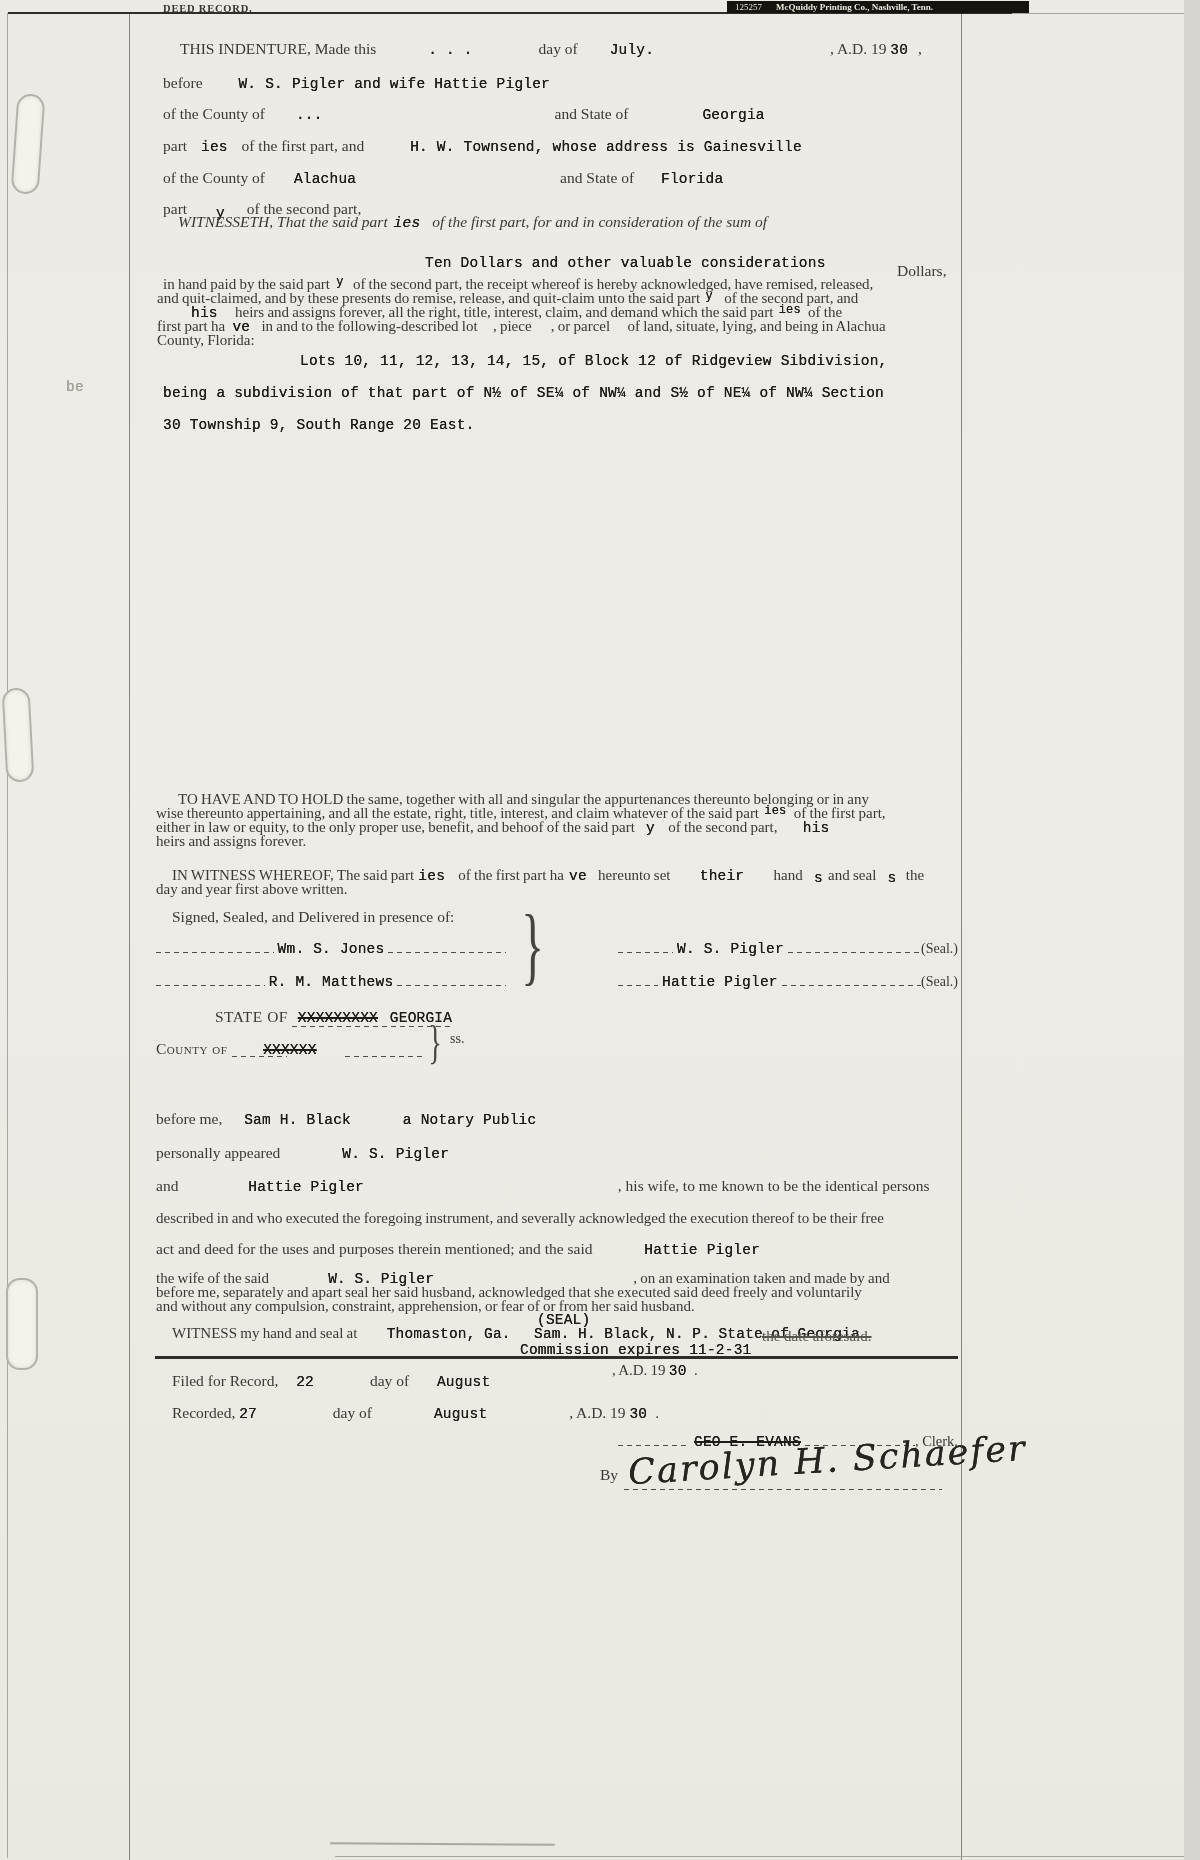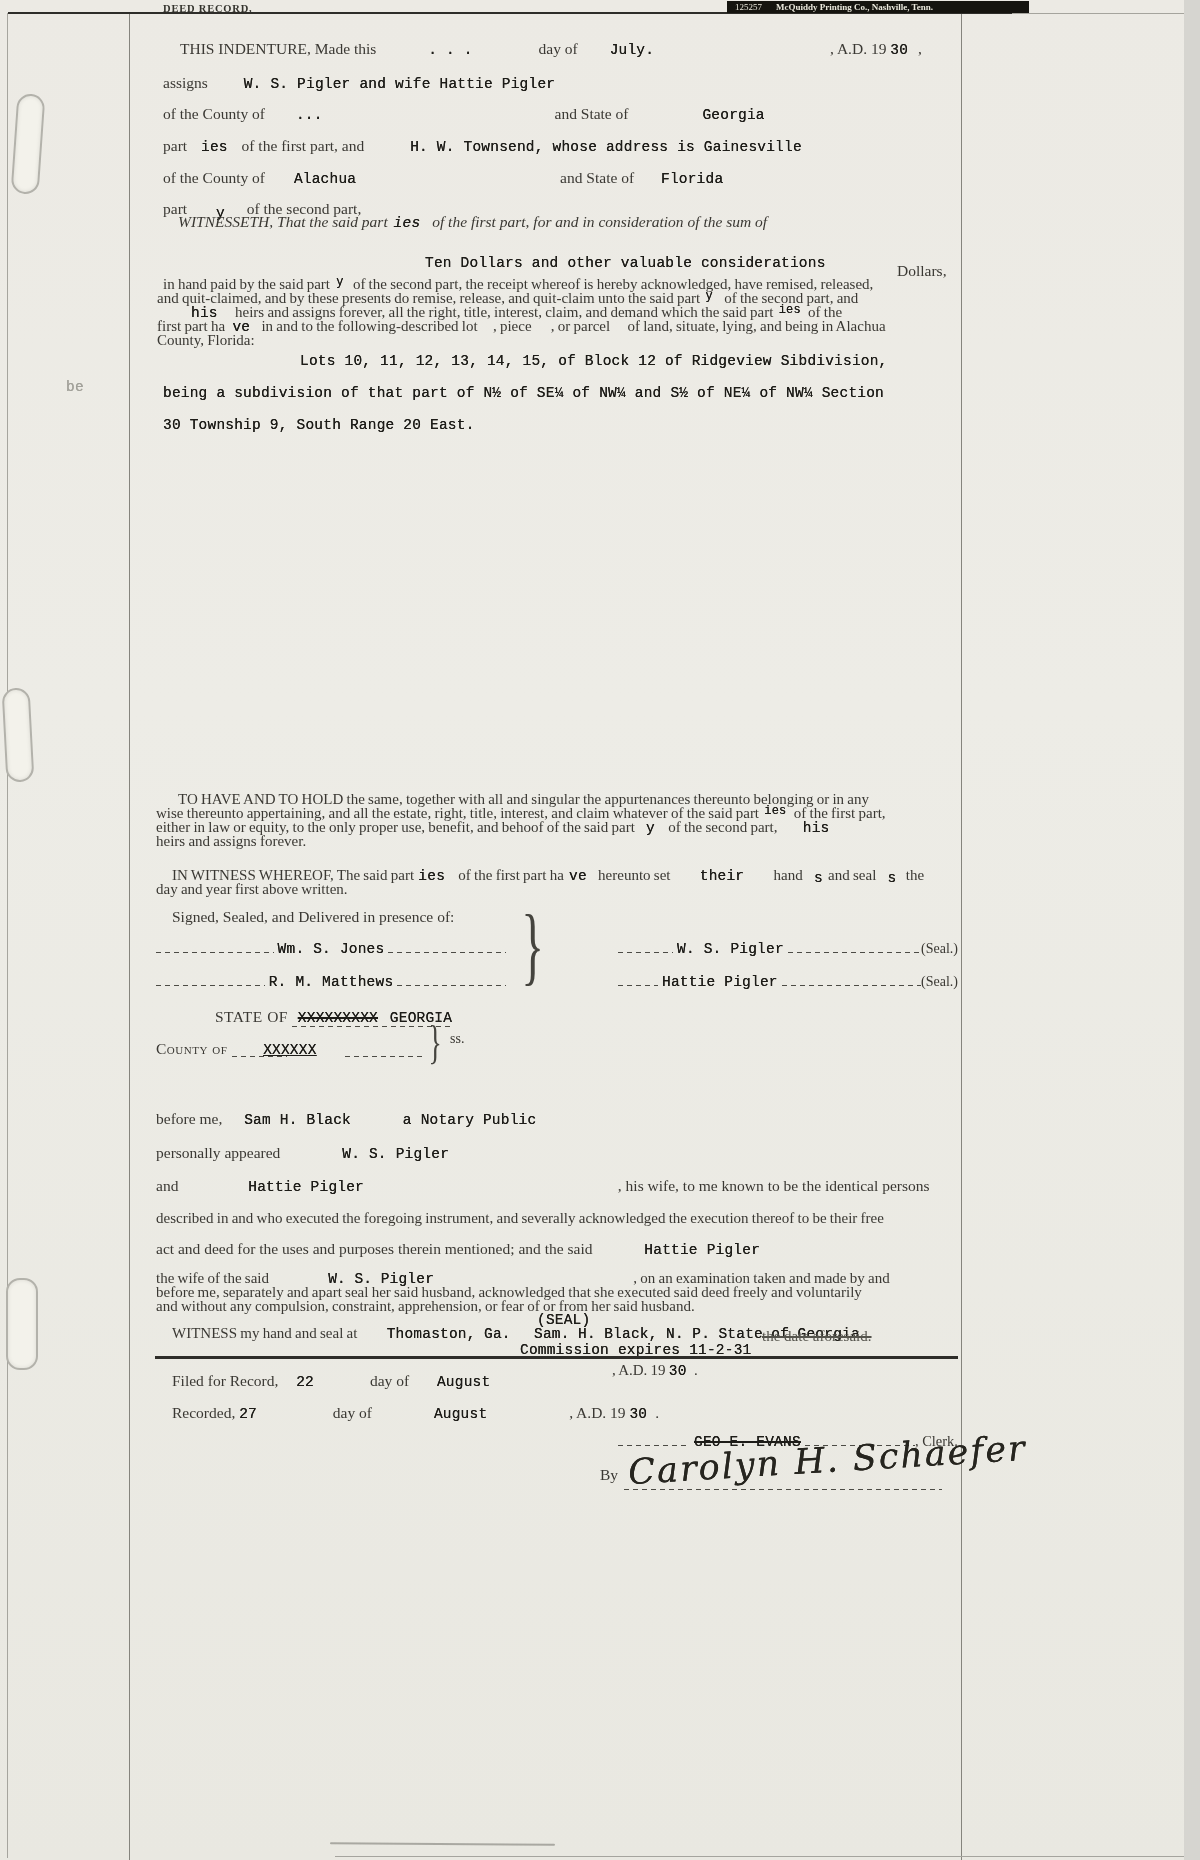--- a/index.html
+++ b/index.html
@@ -61,21 +61,21 @@
     <span class="p">THIS INDENTURE, Made this</span>
     <span class="t" style="margin-left:48px;">. . .</span>
     <span class="p" style="margin-left:62px;">day of</span>
     <span class="t" style="margin-left:28px;">July.</span>
     <span class="p" style="margin-left:172px;">, A.D. 19</span>
     <span class="t">30</span>
     <span class="p" style="margin-left:6px;">,</span>
   </div>
 
   <div class="line" style="left:163px;top:74px;">
-    <span class="p">assigns</span>
+    <span class="p">before</span>
     <span class="t" style="margin-left:32px;">W. S. Pigler and wife Hattie Pigler</span>
   </div>
 
   <div class="line" style="left:163px;top:105px;">
     <span class="p">of the County of</span>
     <span class="t" style="margin-left:27px;">...</span>
     <span class="p" style="margin-left:228px;">and State of</span>
     <span class="t" style="margin-left:70px;">Georgia</span>
   </div>
 
@@ -196,21 +196,21 @@
 
   <div class="line" style="left:215px;top:1008px;">
     <span class="p" style="letter-spacing:.5px;">STATE OF</span>
     <span class="t strike" style="margin-left:6px;">XXXXXXXXX</span>
     <span class="t" style="margin-left:8px;">GEORGIA</span>
   </div>
   <div class="dashline" style="left:292px;top:1026px;width:158px;"></div>
 
   <div class="line" style="left:156px;top:1040px;">
     <span class="p sc">County of</span>
-    <span class="t strike" style="margin-left:32px;text-decoration:underline;">XXXXXX</span>
+    <span class="t strike" style="margin-left:32px;">XXXXXX</span>
   </div>
   <div class="dashline" style="left:232px;top:1056px;width:55px;"></div>
   <div class="dashline" style="left:345px;top:1056px;width:78px;"></div>
   <div class="brace" style="left:424px;top:1020px;font-size:46px;font-weight:200;transform:scaleX(.6);">}</div>
   <div class="line p" style="left:450px;top:1030px;font-size:14px;">ss.</div>
 
 
   <div class="line" style="left:156px;top:1110px;">
     <span class="p">before me,</span>
     <span class="t" style="margin-left:18px;">Sam H. Black</span>

